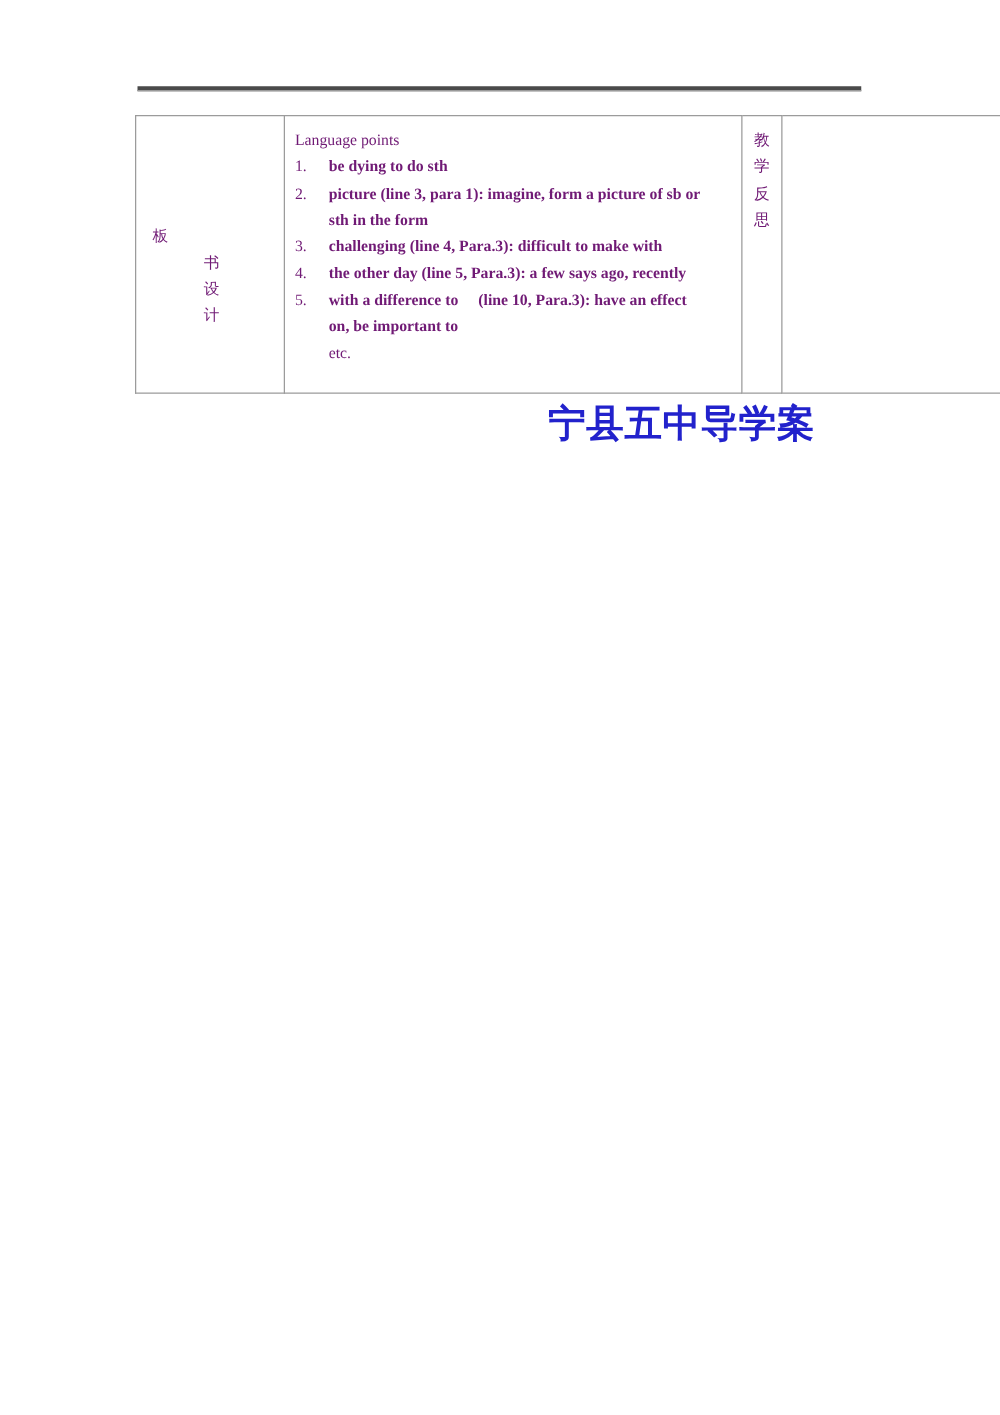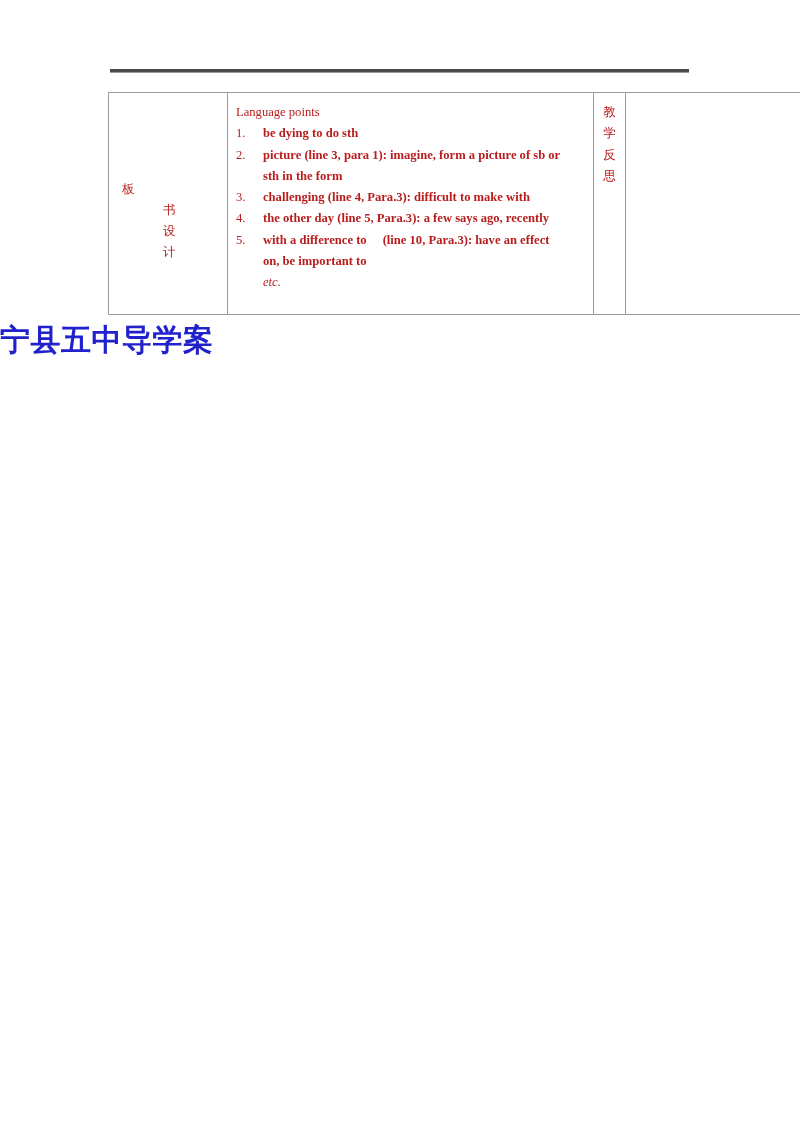--- a/index.html
+++ b/index.html
@@ -32,21 +32,21 @@
     left: 108px;
     top: 92px;
     width: 700px;           
     border-collapse: collapse;
     table-layout: fixed;
   }
   .doc-table td {
     border: 1px solid #9b9b9b;
     vertical-align: top;
     padding: 0;
-    color: #b91c1c;
+    color: #701a75;
   }
   .col-label   { width: 119px; }
   .col-content { width: 366px; }
   .col-reflect { width: 32px;  }
   .col-blank   { width: 183px; }
 
   .row-main { height: 222px; }
 
   
   .label-cell-inner {
@@ -94,39 +94,38 @@
   ol.lp-list > li .lp-num {
     position: absolute;
     left: 0;
     top: 0;
   }
   li.justify-all > .lp-text { text-align: justify; }
   .lp-text { display: block; font-weight: bold; }
   .lp-gap { display: inline-block; width: 16px; }
   .lp-etc {
     padding-left: 27px;
-    font-style: italic;
   }
 
   
   .reflect-cell-inner {
     padding-top: 9px;
     font-size: 12.5px;
     line-height: 21.3px;
     text-align: center;
   }
   .reflect-cell-inner span { display: block; }
 
   
   .page-title {
     position: absolute;
     left: 0;
     top: 322px;
     width: 652px;
-    text-align: left;
+    text-align: right;
     color: #2222cc;
     font-size: 30px;
     font-weight: bold;
     letter-spacing: 0.5px;
     line-height: 36px;
   }
 </style>
 </head>
 <body>
 

